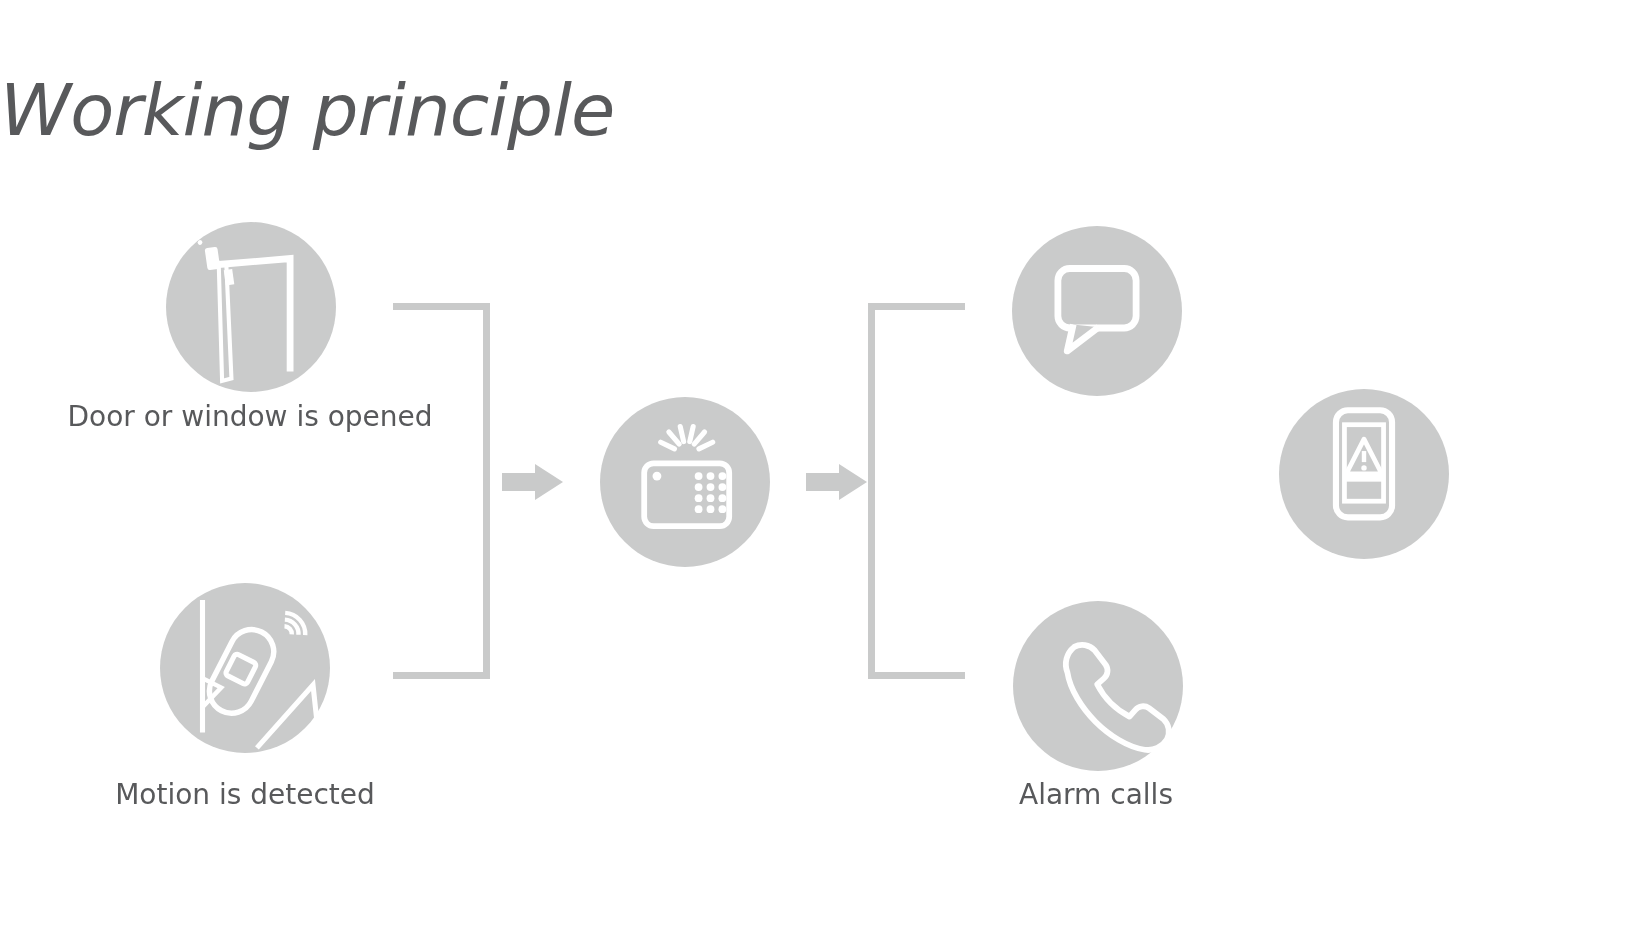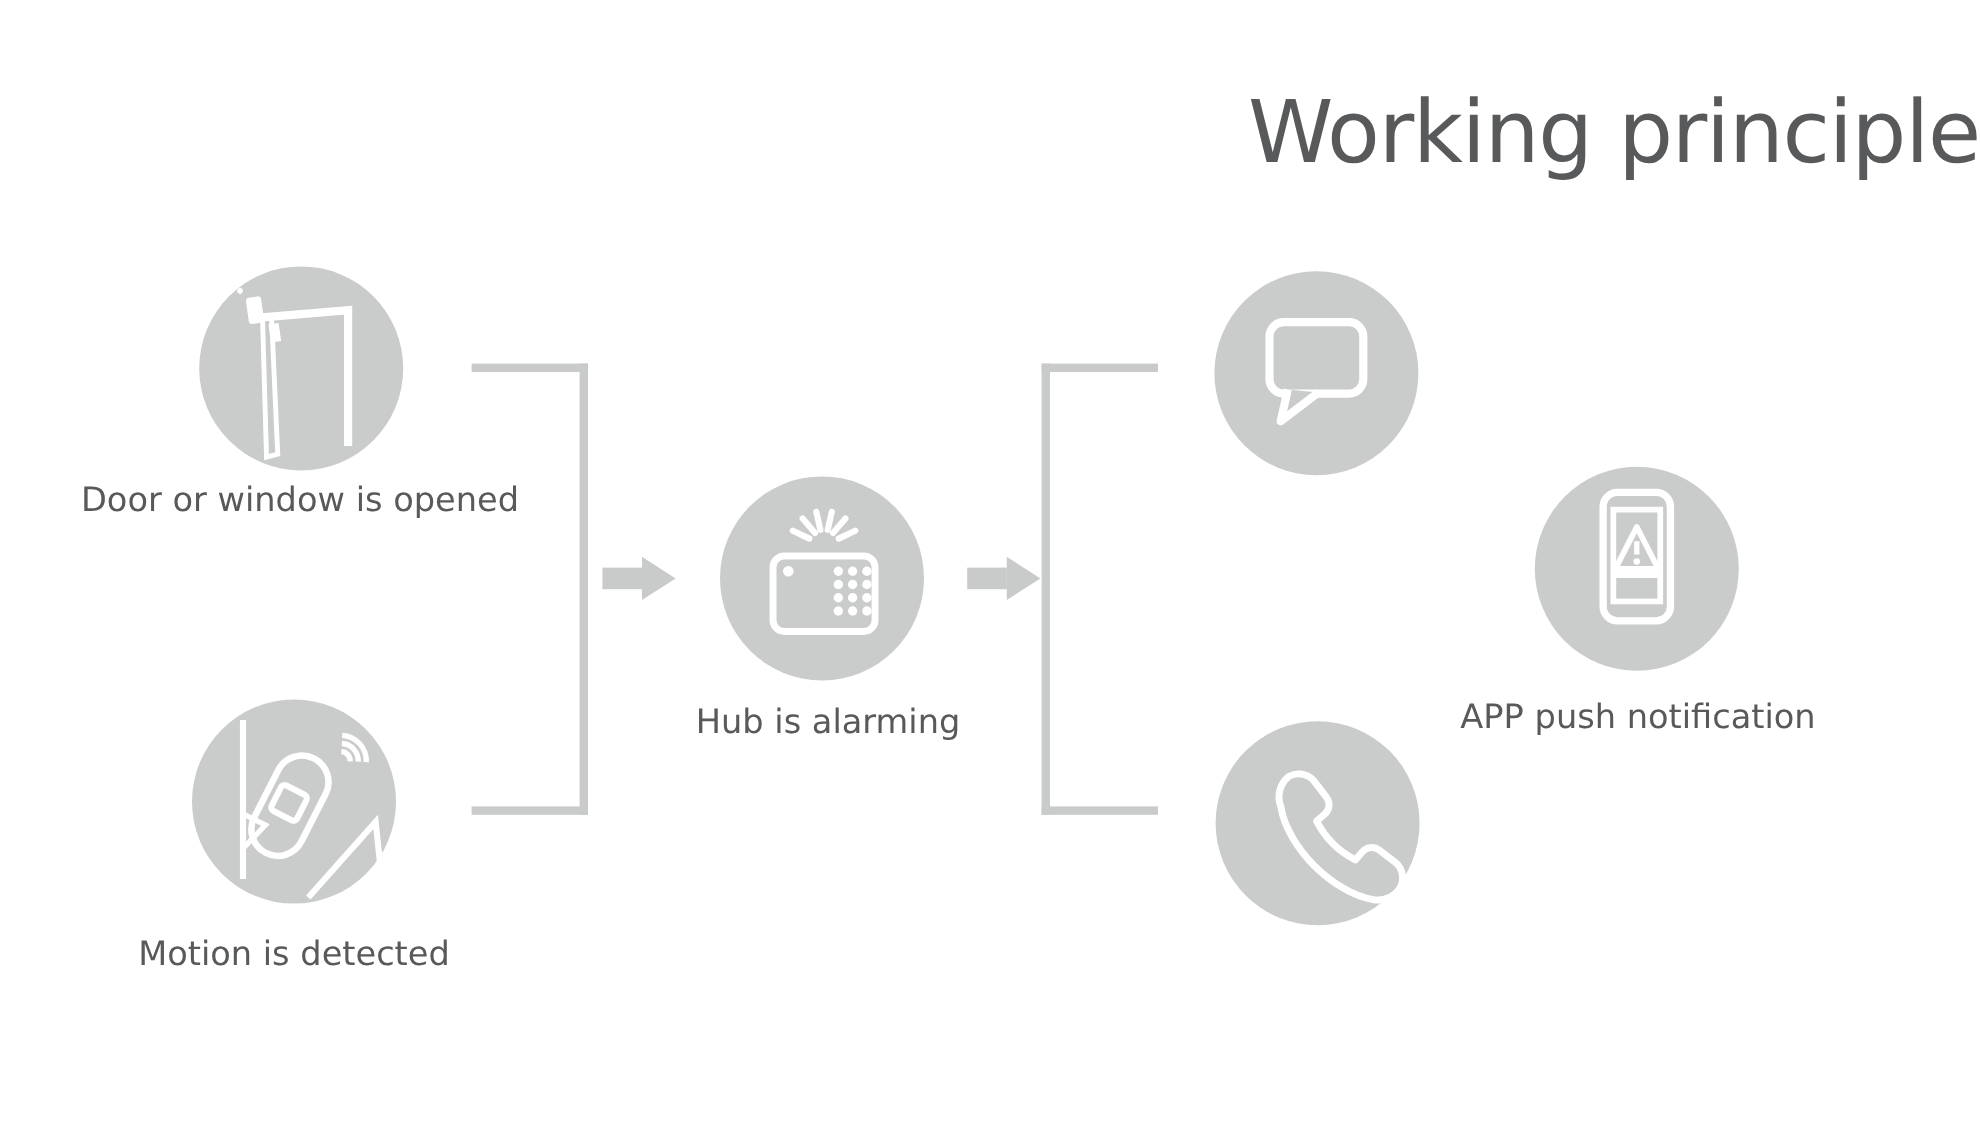--- a/index.html
+++ b/index.html
@@ -7,22 +7,22 @@
     --line:#c9caca;
     --icon:#ffffff;
     --text:#58595b;
   }
   html,body{margin:0;padding:0;background:#ffffff;}
   .stage{
     position:relative;width:1650px;height:942px;background:#ffffff;overflow:hidden;
     font-family:"DejaVu Sans","Liberation Sans",sans-serif;
   }
   .title{
-    position:absolute;left:0;right:0;top:68px;text-align:right;
-    font-size:72px;letter-spacing:-1px;color:var(--text);font-weight:400;
+    position:absolute;left:0;right:0;top:68px;text-align:left;
+    font-size:72px;letter-spacing:-1px;color:var(--text);font-weight:400;font-style:italic;
   }
   .circle{
     position:absolute;width:170px;height:170px;border-radius:50%;
     background:var(--circle);display:flex;align-items:center;justify-content:center;
   }
   .circle svg{width:170px;height:170px;display:block;}
   .node-label{
     position:absolute;width:560px;margin-left:-280px;text-align:center;
     font-size:28px;color:var(--text);white-space:nowrap;
   }
@@ -122,49 +122,48 @@
           <line x1="43.8" y1="30.5" x2="35.7" y2="26.6"></line>
           <line x1="46.6" y1="27.7" x2="40.5" y2="20.6"></line>
           <line x1="49.2" y1="26.2" x2="47.2" y2="17.4"></line>
           <line x1="52.8" y1="26.2" x2="54.8" y2="17.4"></line>
           <line x1="55.4" y1="27.7" x2="61.5" y2="20.6"></line>
           <line x1="58.2" y1="30.5" x2="66.3" y2="26.6"></line>
         </g>
       </g>
     </svg>
   </div>
-  <div class="node-label" id="l-hub">Hub is alarming</div>
 
   <div class="arrow-shaft" style="left:806px;top:473px;"></div>
   <div class="arrow-head" style="left:839px;top:464px;"></div>
 
   <div class="bar" style="left:868px;top:303px;width:97px;height:7px;"></div>
   <div class="bar" style="left:868px;top:303px;width:7px;height:376px;"></div>
   <div class="bar" style="left:868px;top:672px;width:97px;height:7px;"></div>
 
   <div class="circle" id="c-sms">
     <svg viewBox="0 0 100 100">
       <rect x="27" y="25" width="46" height="35" rx="7" fill="none" stroke="#ffffff" stroke-width="4"></rect>
       <path d="M 36,58 L 32.5,73.5 L 51,59.5" fill="#cacbcb" stroke="#ffffff" stroke-width="4" stroke-linejoin="round"></path>
     </svg>
   </div>
 
   <div class="circle" id="c-calls">
     <svg viewBox="0 0 100 100">
       <path d="M36,27 a10,10 0 0 1 12,2 l6.5,8.5 a6,6 0 0 1 -1,8 l-4,3.5 a44,44 0 0 0 19,19 l3.5,-4 a6,6 0 0 1 8,-1 l8.5,6.5 a10,10 0 0 1 2,12 a13,13 0 0 1 -13,6 c-10,-1.5 -21,-8.5 -29,-16.5 c-8,-8 -15,-19 -16.5,-29 a13,13 0 0 1 4,-15 z" fill="none" stroke="#ffffff" stroke-width="3.4" stroke-linejoin="round"></path>
     </svg>
   </div>
+  <div class="node-label" id="l-calls">Alarm calls</div>
 
   <div class="circle" id="c-app">
     <svg viewBox="0 0 100 100">
       <g fill="none" stroke="#ffffff">
         <rect x="33.5" y="12.5" width="33" height="63" rx="7" stroke-width="3.6"></rect>
         <rect x="38.5" y="21" width="23" height="45" stroke-width="2.8"></rect>
         <rect x="38.5" y="50" width="23" height="4.5" fill="#ffffff" stroke="none"></rect>
         <path d="M50,29.5 L60.5,50 L39.5,50 z" stroke-width="2.8" stroke-linejoin="round"></path>
         <line x1="50" y1="36.5" x2="50" y2="43" stroke-width="2.6"></line>
         <circle cx="50" cy="46.4" r="1.6" fill="#ffffff" stroke="none"></circle>
       </g>
     </svg>
   </div>
-  <div class="node-label" id="l-app">APP push notification</div>
 
 </div>
 
 </body></html>

